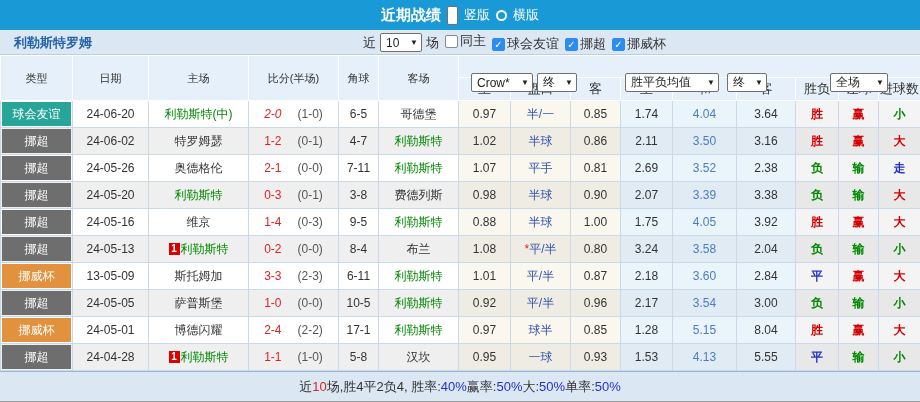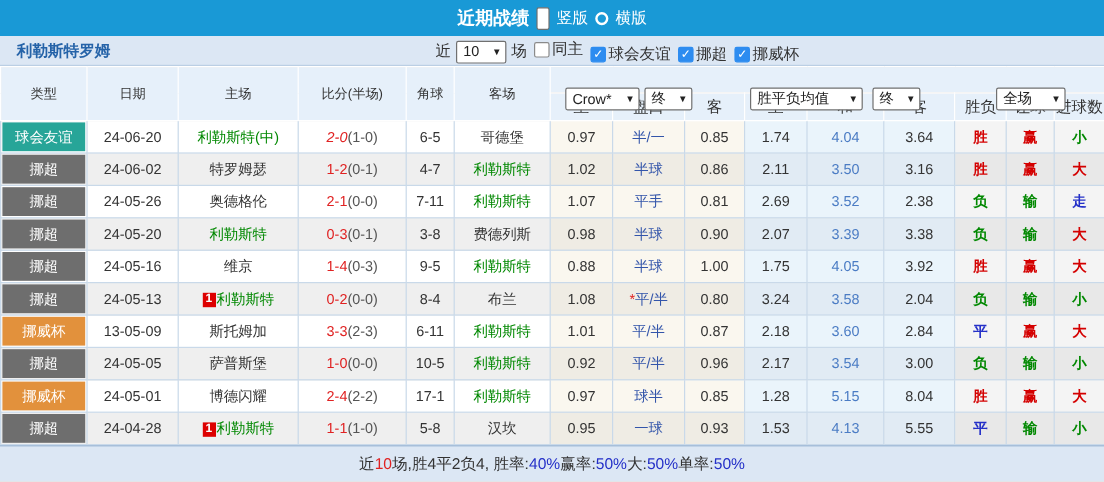--- a/index.html
+++ b/index.html
@@ -1,17 +1,17 @@
 <!DOCTYPE html>
 <html><head>
 <meta charset="utf-8">
 <style>
   * { margin:0; padding:0; box-sizing:border-box; }
   html,body { width:920px; background:#fff; font-family:"Liberation Sans","DejaVu Sans",sans-serif; }
-  .page { width:920px; height:402px; overflow:hidden; background:#e5e5e5; }
+  .page { width:920px; height:402px; overflow:hidden; background:#a3a3a3; }
 
   
   .topbar { height:30px; background:#1999D6; display:flex; align-items:center; justify-content:center; gap:6px; color:#fff; }
   .topbar .title { font-weight:bold; font-size:15px; }
   .radio { display:inline-block; width:11px; height:11px; border:2px solid #fff; border-radius:50%; }
   .radio.sel { background:#fff; }
   .radio-label { font-size:13px; }
 
   
   .subheader { position:relative; height:25px; background:#DCE7F4; border-bottom:1px solid #BBCFE4; }
@@ -38,21 +38,21 @@
   tbody tr { background:#fff; }
   tbody tr.even { background:#EFEFEF; }
   td.c-type { padding:1px; }
   .badge { height:100%; line-height:24px; color:#fff; font-size:12px; }
   td.c-odds, td.c-hcap { background:#FAF7EF; }
   tr.even td.c-odds, tr.even td.c-hcap { background:#EFECE4; }
   td.c-avg { background:#EAF4FB; }
   tr.even td.c-avg { background:#E1EBF4; }
   td.c-res { background:#F4F4F4; font-weight:bold; }
   tr.even td.c-res { background:#E8E8E8; }
-  .ht { color:#555; }
+  .ht { color:#555;padding-left:16px; }
   .num-badge { display:inline-block; background:#DD0000; color:#fff; font-size:10px; font-weight:bold;
                width:11px; height:12px; line-height:12px; text-align:center; margin-right:1px; vertical-align:1px; }
 
   
   .footer { height:30px; background:#DCE7F4; border-top:1px solid #9AB6D4; display:flex; align-items:center; justify-content:center; font-size:13px; }
 </style>
 </head>
 <body>
 
 <div class="page">

